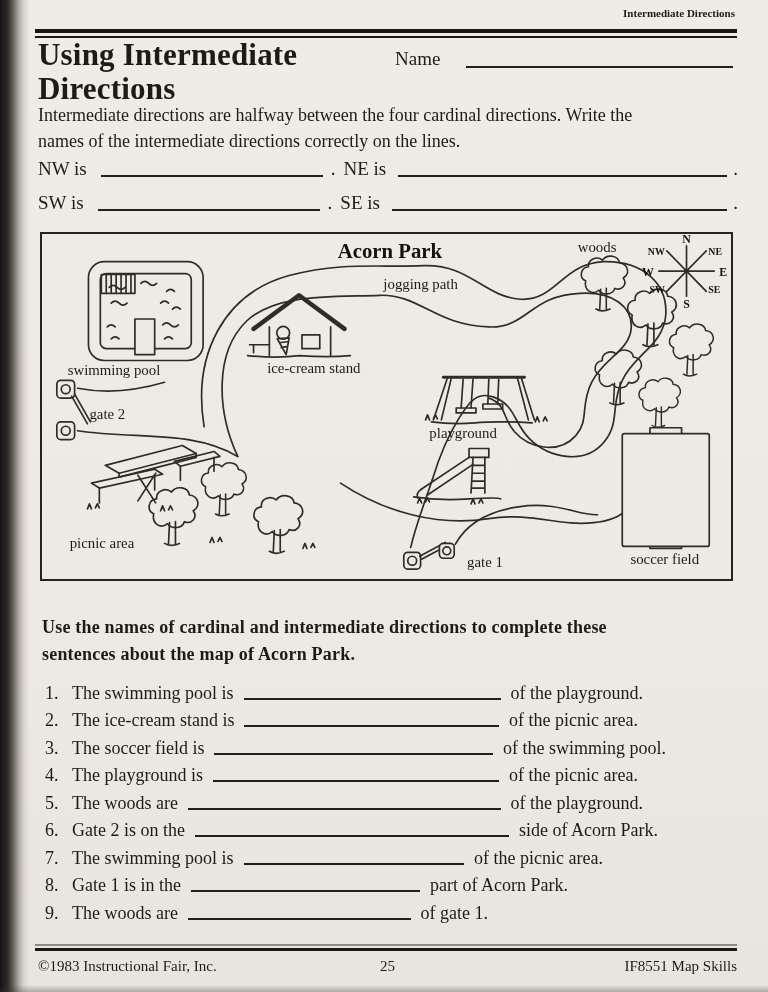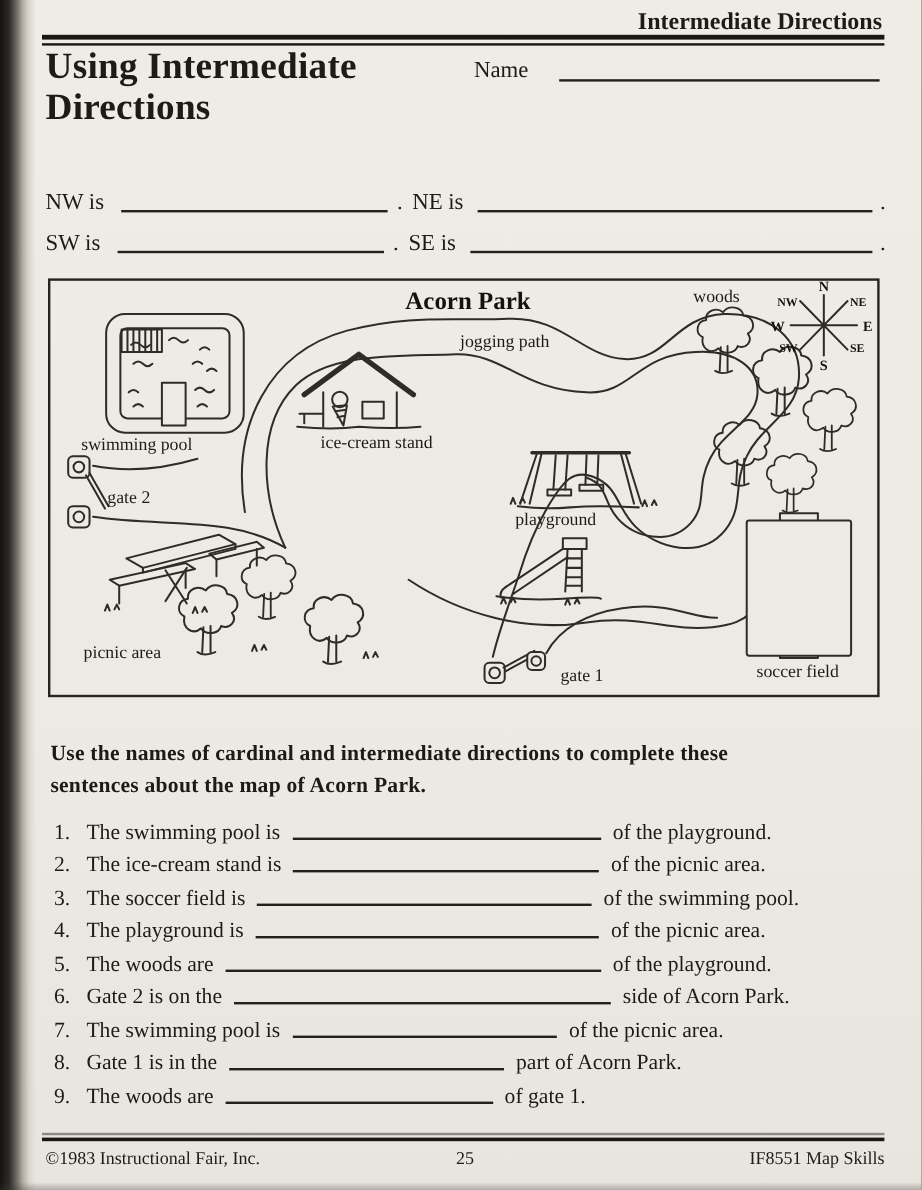--- a/index.html
+++ b/index.html
@@ -5,21 +5,21 @@
   html,body{margin:0;padding:0;background:#8a8782;}
   .page{
     position:relative;width:768px;height:992px;overflow:hidden;
     background:linear-gradient(180deg,#efece6 0%,#edeae4 60%,#e8e5df 100%);
     font-family:"Liberation Serif","DejaVu Serif",serif;color:#1d1b18;
   }
   .scan-edge{position:absolute;left:0;top:0;bottom:0;width:30px;
     background:linear-gradient(90deg,#141311 0%,#2e2c29 26%,#6e6a64 46%,#b3afa7 64%,#d9d5ce 80%,rgba(237,234,228,0) 100%);}
   .scan-bottom{position:absolute;left:0;right:0;bottom:0;height:7px;
     background:linear-gradient(0deg,rgba(60,58,54,.35),rgba(60,58,54,0));}
-  .hdr-label{position:absolute;top:7px;right:33px;font-size:20px;font-weight:600;}
+  .hdr-label{position:absolute;top:7px;right:33px;font-size:11px;font-weight:600;}
   .rule-a{position:absolute;left:35px;width:702px;background:#191714;}
   .r1{top:29px;height:4px;}
   .r2{top:36px;height:2px;}
   .page-title{position:absolute;left:38px;top:38px;font-size:31px;font-weight:bold;line-height:34px;letter-spacing:.2px;}
   .name-row{position:absolute;left:395px;top:48px;width:338px;display:flex;align-items:flex-end;font-size:19px;gap:16px;}
   .name-row .wline{flex:1;margin:0 0 2px 10px;}
   .wline{border-bottom:2px solid #22201d;height:14px;}
   .intro{position:absolute;left:38px;top:102px;width:700px;font-size:18px;line-height:26px;}
   .fillrow{position:absolute;left:38px;width:700px;display:flex;align-items:flex-end;font-size:19px;}
   .fr1{top:158px;} .fr2{top:192px;}
@@ -67,20 +67,24 @@
   <div class="page-title">
     <div>Using Intermediate</div>
     <div>Directions</div>
   </div>
 
   <div class="name-row">
     <span>Name</span>
     <span class="wline"></span>
   </div>
 
+  <div class="intro">
+    <div>Intermediate directions are halfway between the four cardinal directions. Write the</div>
+    <div>names of the intermediate directions correctly on the lines.</div>
+  </div>
 
   <div class="fillrow fr1">
     <span>NW is</span>
     <span class="wline b1"></span>
     <span>.</span>
     <span class="lbl2">NE is</span>
     <span class="wline b2"></span>
     <span>.</span>
   </div>
   <div class="fillrow fr2">

